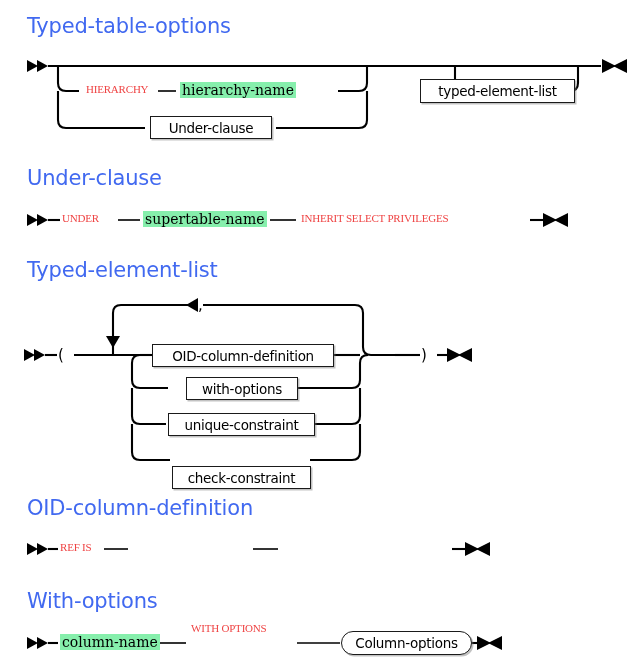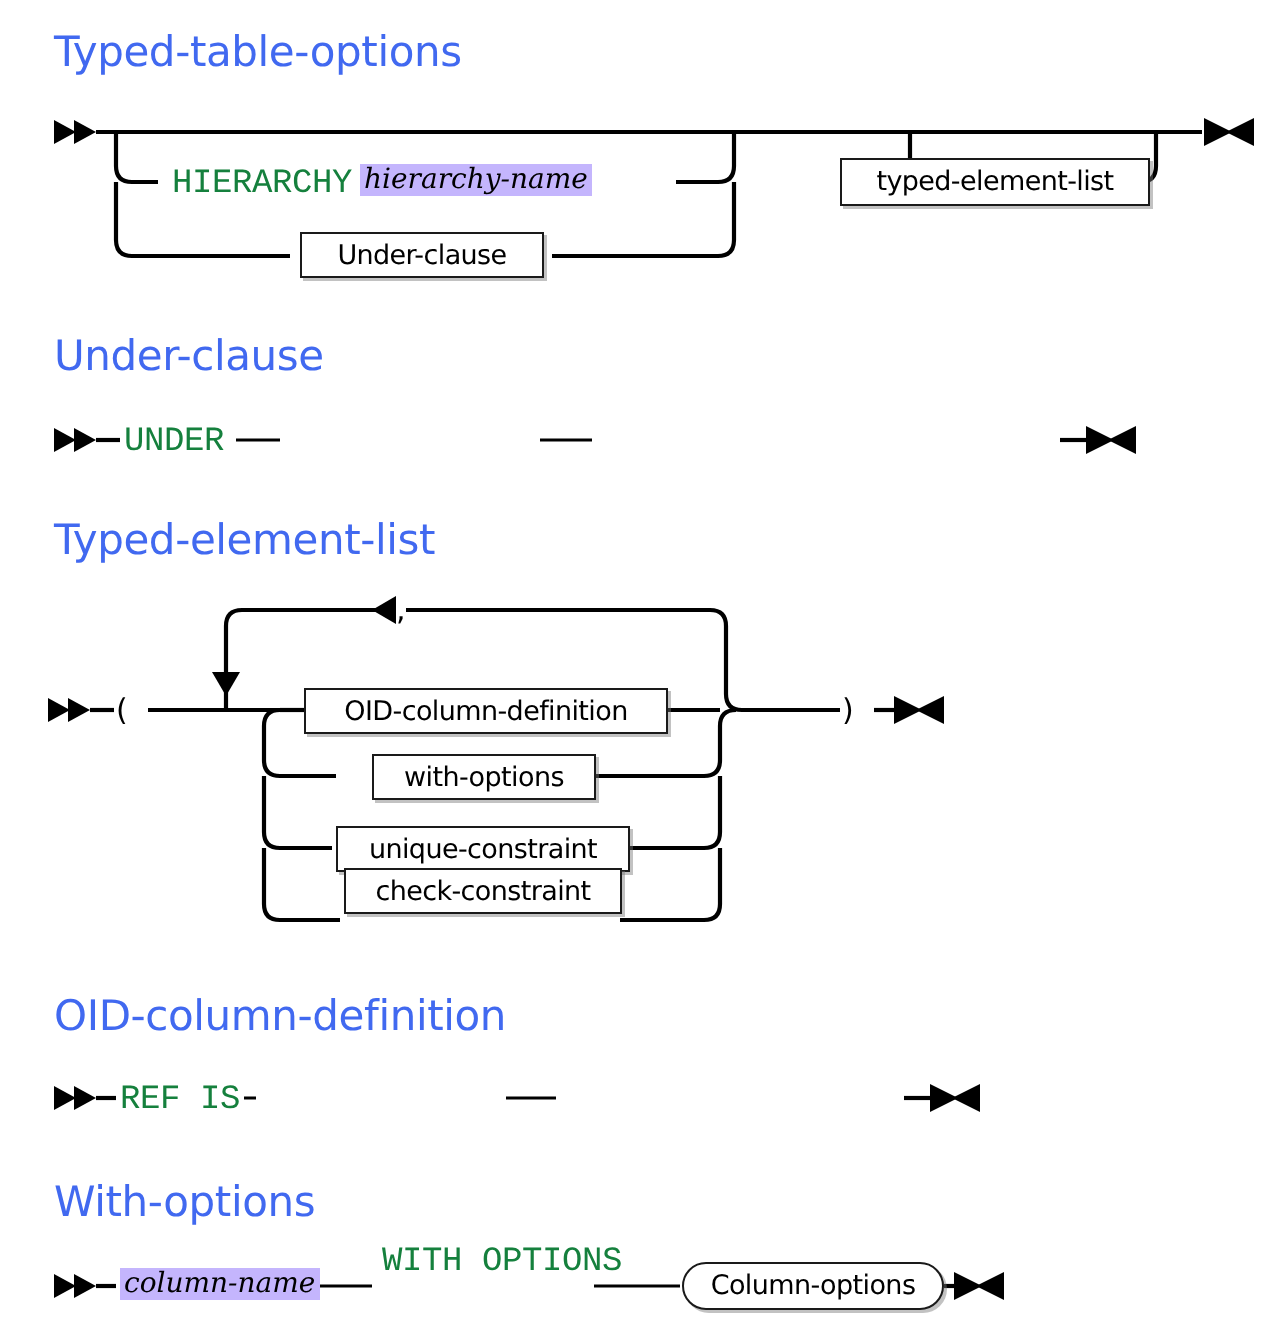--- a/index.html
+++ b/index.html
@@ -60,36 +60,35 @@
     color: #000000;
     display: flex;
     align-items: center;
     justify-content: center;
     white-space: nowrap;
     box-sizing: border-box;
     letter-spacing: -0.3px;
   }
   .kw {
     position: absolute;
-    font-family: Liberation Mono, monospace;
-    font-size: 17px;
-    color: #15803d;
+    font-family: Liberation Serif, serif;
+    font-size: 11px;
+    color: #ef4444;
     white-space: nowrap;
     letter-spacing: -0.2px;
     background: #ffffff;
     padding: 0 2px;
   }
   .var {
     position: absolute;
     font-family: "DejaVu Serif", serif;
-    font-style: italic;
     font-size: 14px;
     color: #000000;
     white-space: nowrap;
-    background: #c4b5fd;
+    background: #86efac;
     padding: 0 2px;
   }
   .punct {
     position: absolute;
     font-family: "DejaVu Sans", sans-serif;
     font-size: 15px;
     color: #000000;
     background: #ffffff;
     white-space: nowrap;
   }
@@ -215,35 +214,37 @@
   <div class="var" style="left:180px; top:82px;">hierarchy-name</div>
 
   <div class="nt-box" style="left:150px; top:116px; width:122px; height:23px;">Under-clause</div>
 
   <div class="nt-box" style="left:420px; top:79px; width:155px; height:24px;">typed-element-list</div>
 
   <div class="section-heading" style="left:27px; top:166px;">Under-clause</div>
 
   <div class="kw" style="left:60px; top:212px;">UNDER</div>
 
-
+  <div class="var" style="left:143px; top:211px;">supertable-name</div>
+
+  <div class="kw" style="left:299px; top:212px;">INHERIT SELECT PRIVILEGES</div>
 
   <div class="section-heading" style="left:27px; top:258px;">Typed-element-list</div>
 
   <div class="punct" style="left:58px; top:346px;">(</div>
 
   <div class="comma" style="left:198px; top:296px;">,</div>
 
   <div class="nt-box" style="left:152px; top:344px; width:182px; height:23px;">OID-column-definition</div>
 
   <div class="nt-box" style="left:186px; top:377px; width:112px; height:23px;">with-options</div>
 
   <div class="nt-box" style="left:168px; top:413px; width:147px; height:23px;text-align:right;">unique-constraint</div>
 
-  <div class="nt-box" style="left:172px; top:434px; width:139px; height:23px;">check-constraint</div>
+  <div class="nt-box" style="left:172px; top:466px; width:139px; height:23px;">check-constraint</div>
 
   <div class="punct" style="left:421px; top:346px;">)</div>
 
   <div class="section-heading" style="left:27px; top:496px;">OID-column-definition</div>
 
   <div class="kw" style="left:58px; top:541px;text-align:center;">REF IS</div>
 
 
 
   <div class="section-heading" style="left:27px; top:589px;">With-options</div>

